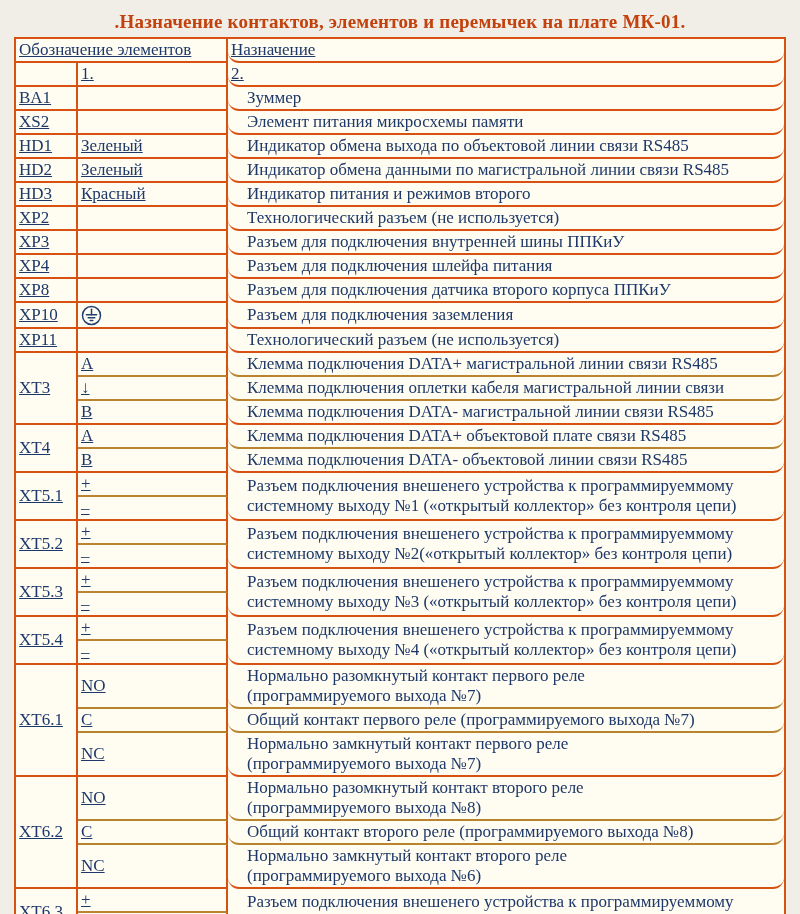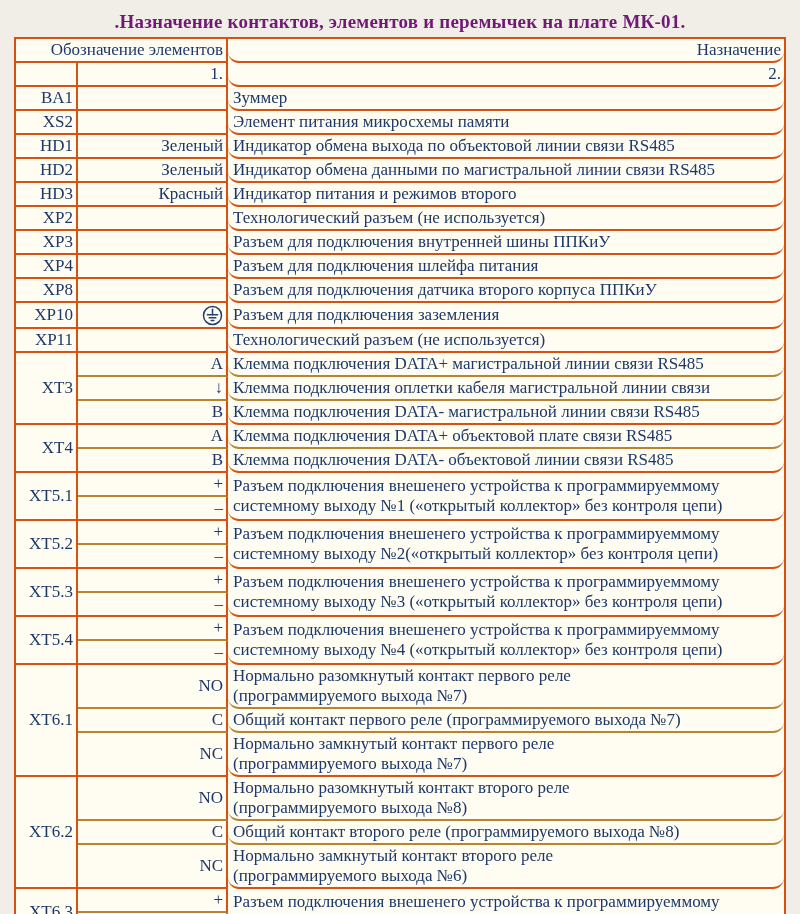--- a/index.html
+++ b/index.html
@@ -9,21 +9,21 @@
     font-family:"Liberation Serif","DejaVu Serif",serif;
     color:#1d3869;
     overflow:hidden;
   }
   .page{width:800px;height:914px;position:relative;}
   .title{
     padding-top:11px;
     text-align:center;
     font-weight:bold;
     font-size:19px;
-    color:#701a75;
+    color:#c2410c;
     letter-spacing:0.2px;
   }
   table.mk{
     margin:4px 0 0 14px;
     width:772px;
     border-collapse:separate;
     border-spacing:0;
     table-layout:fixed;
     background:#fffdf2;
     border:2px solid #d85110;
@@ -35,22 +35,22 @@
     border-bottom:2px solid #d85110;
     font-size:17px;
     line-height:20px;
     height:20px;
     padding:1px 3px;
     vertical-align:middle;
     overflow:hidden;
   }
   td.last{border-right:none;border-radius:11px;}
   td.tan{border-bottom-color:#b9832f;}
-  .c{text-align:right;}
-  .d{text-align:left;padding-left:5px;white-space:pre-line;margin-left:8px;}
+  .c{text-align:left;text-decoration:underline;}
+  .d{text-align:left;padding-left:19px;white-space:pre-line;margin-left:8px;}
   .hdr{font-size:17px;}
   .earth{display:inline-block;vertical-align:middle;}
   .earth svg{display:block;}
 </style>
 </head>
 <body>
 
 <div class="page">
   <div class="title">.Назначение контактов, элементов и перемычек на плате МК-01.</div>
 

